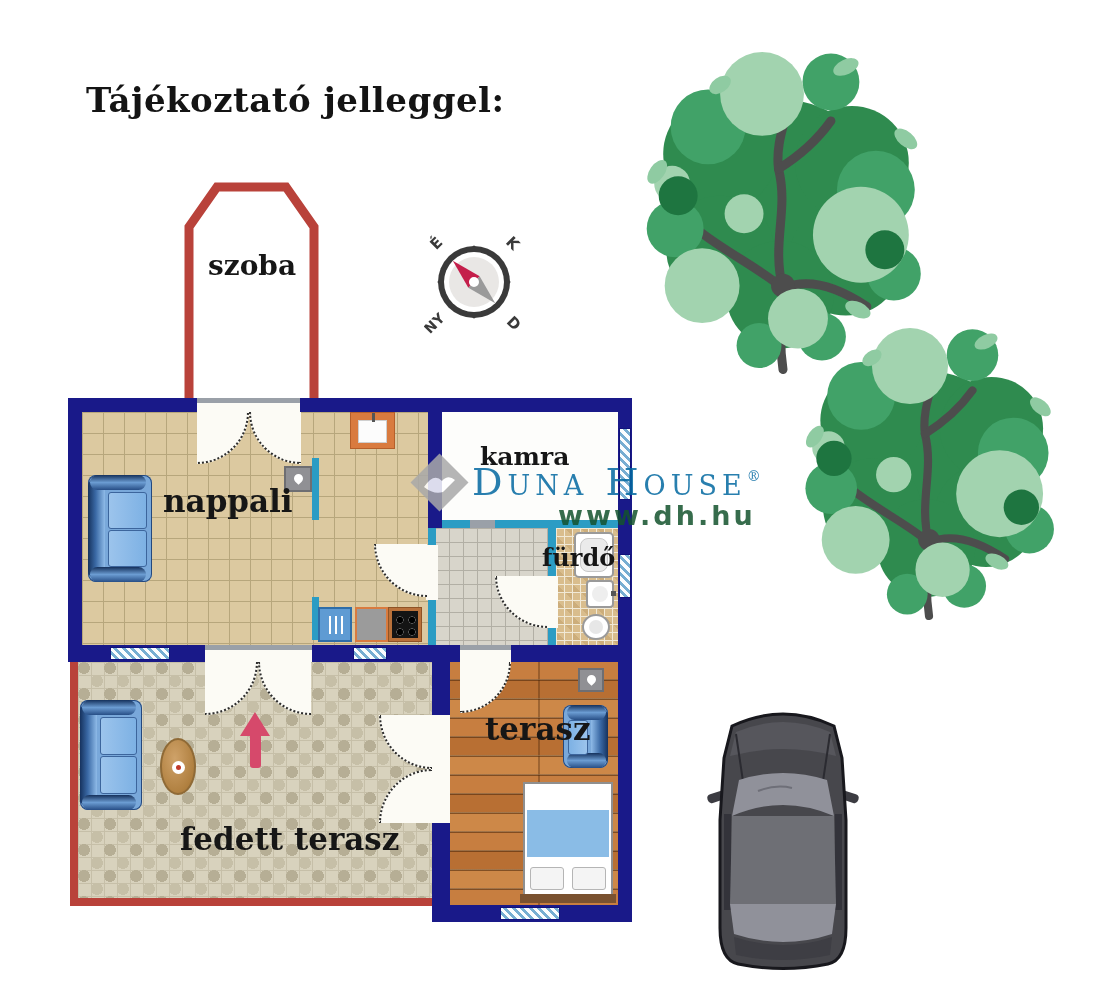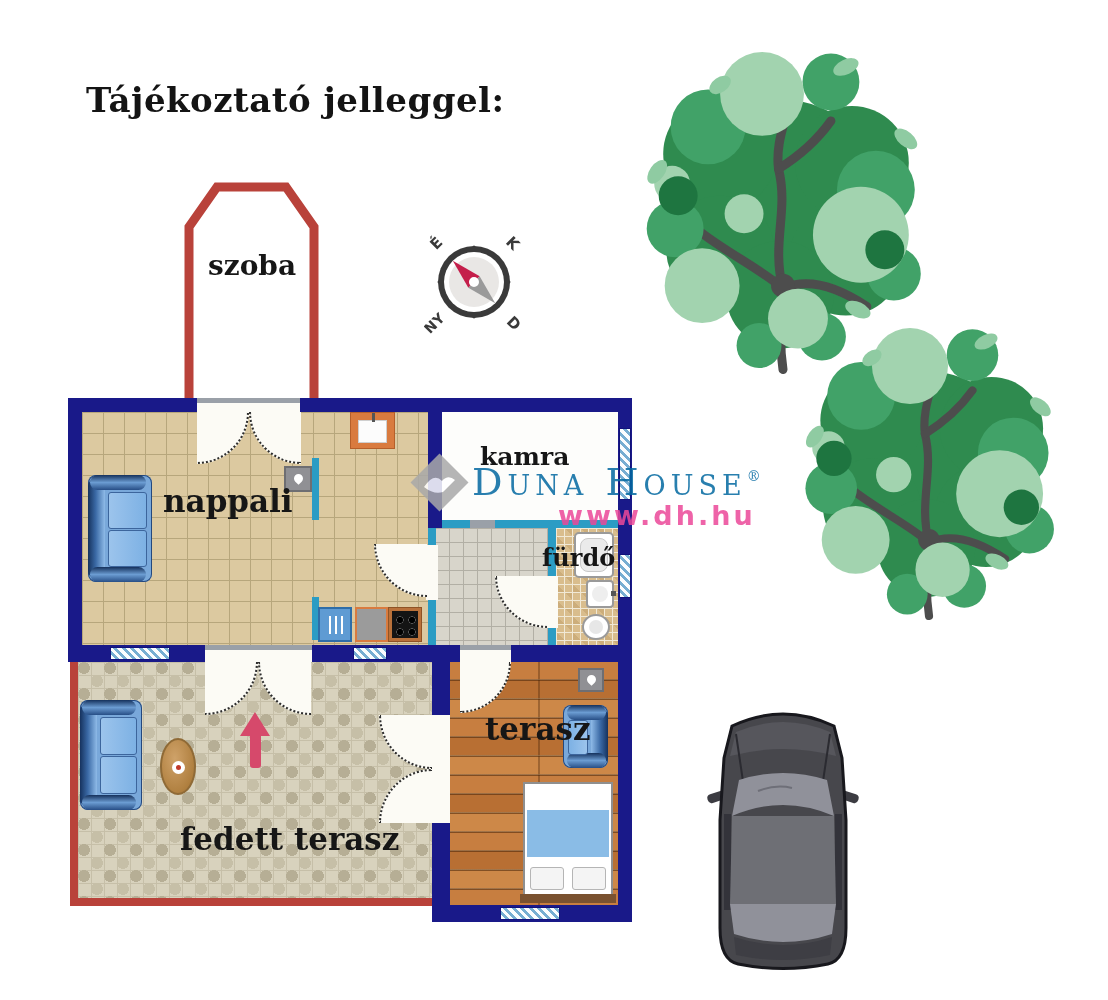--- a/index.html
+++ b/index.html
@@ -37,21 +37,21 @@
   .sofa{background:#79a8da;border-radius:8px;box-shadow:inset 0 0 0 1px #24487e;}
   .sofa.mirror{transform:scaleX(-1);}
   .s-back{position:absolute;left:0;top:4px;bottom:4px;width:17px;border-radius:7px;background:linear-gradient(90deg,#16325e,#3a69a5 45%,#8fbbe8);}
   .s-arm{position:absolute;left:2px;right:9%;height:15px;border-radius:8px;background:linear-gradient(#15315c,#6b9cd2 50%,#274e86);}
   .s-arm.t{top:0;}.s-arm.b{bottom:0;}
   .s-seat{position:absolute;left:20px;right:5px;background:linear-gradient(90deg,#9cc4ec,#7db1e4);border:1px solid #3c659c;border-radius:3px;}
   .fire{background:#909094;border:2px solid #6e6e72;}
   .flame{position:absolute;left:50%;top:50%;width:9px;height:9px;margin:-5px 0 0 -4px;background:#fff;border-radius:50% 50% 50% 0;transform:rotate(-45deg);}
   .wm-brand{position:absolute;left:64px;top:12px;font-variant:small-caps;font-size:38px;letter-spacing:5px;color:#0369a1;font-weight:500;white-space:nowrap;}
   .wm-brand sup{font-size:14px;letter-spacing:0;}
-  .wm-url{position:absolute;left:150px;top:52px;font-family:"DejaVu Sans",sans-serif;font-weight:bold;font-size:27px;letter-spacing:3px;color:#ec4899;white-space:nowrap;}
+  .wm-url{position:absolute;left:150px;top:52px;font-family:"DejaVu Sans",sans-serif;font-weight:bold;font-size:27px;letter-spacing:3px;color:#14532d;white-space:nowrap;}
   svg text{font-family:"DejaVu Sans",sans-serif;font-weight:bold;fill:#3a3a3a;}
 </style>
 </head>
 <body>
 
 <div id="canvas">
 
   <div id="title">Tájékoztató jelleggel:</div>
 
   <svg class="abs" style="left:183px;top:181px;" width="137" height="222" viewBox="0 0 137 222">

